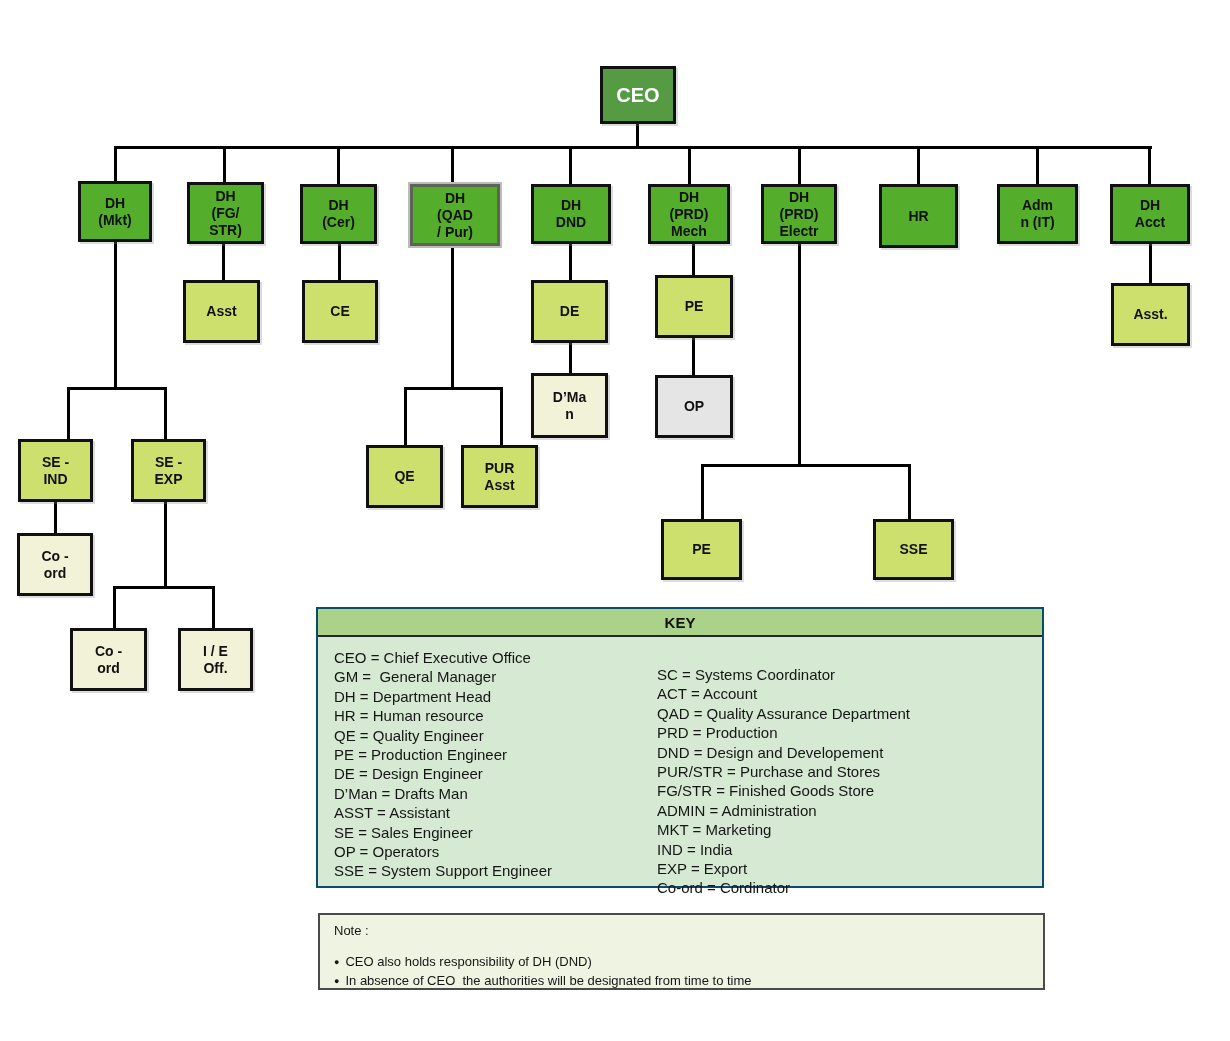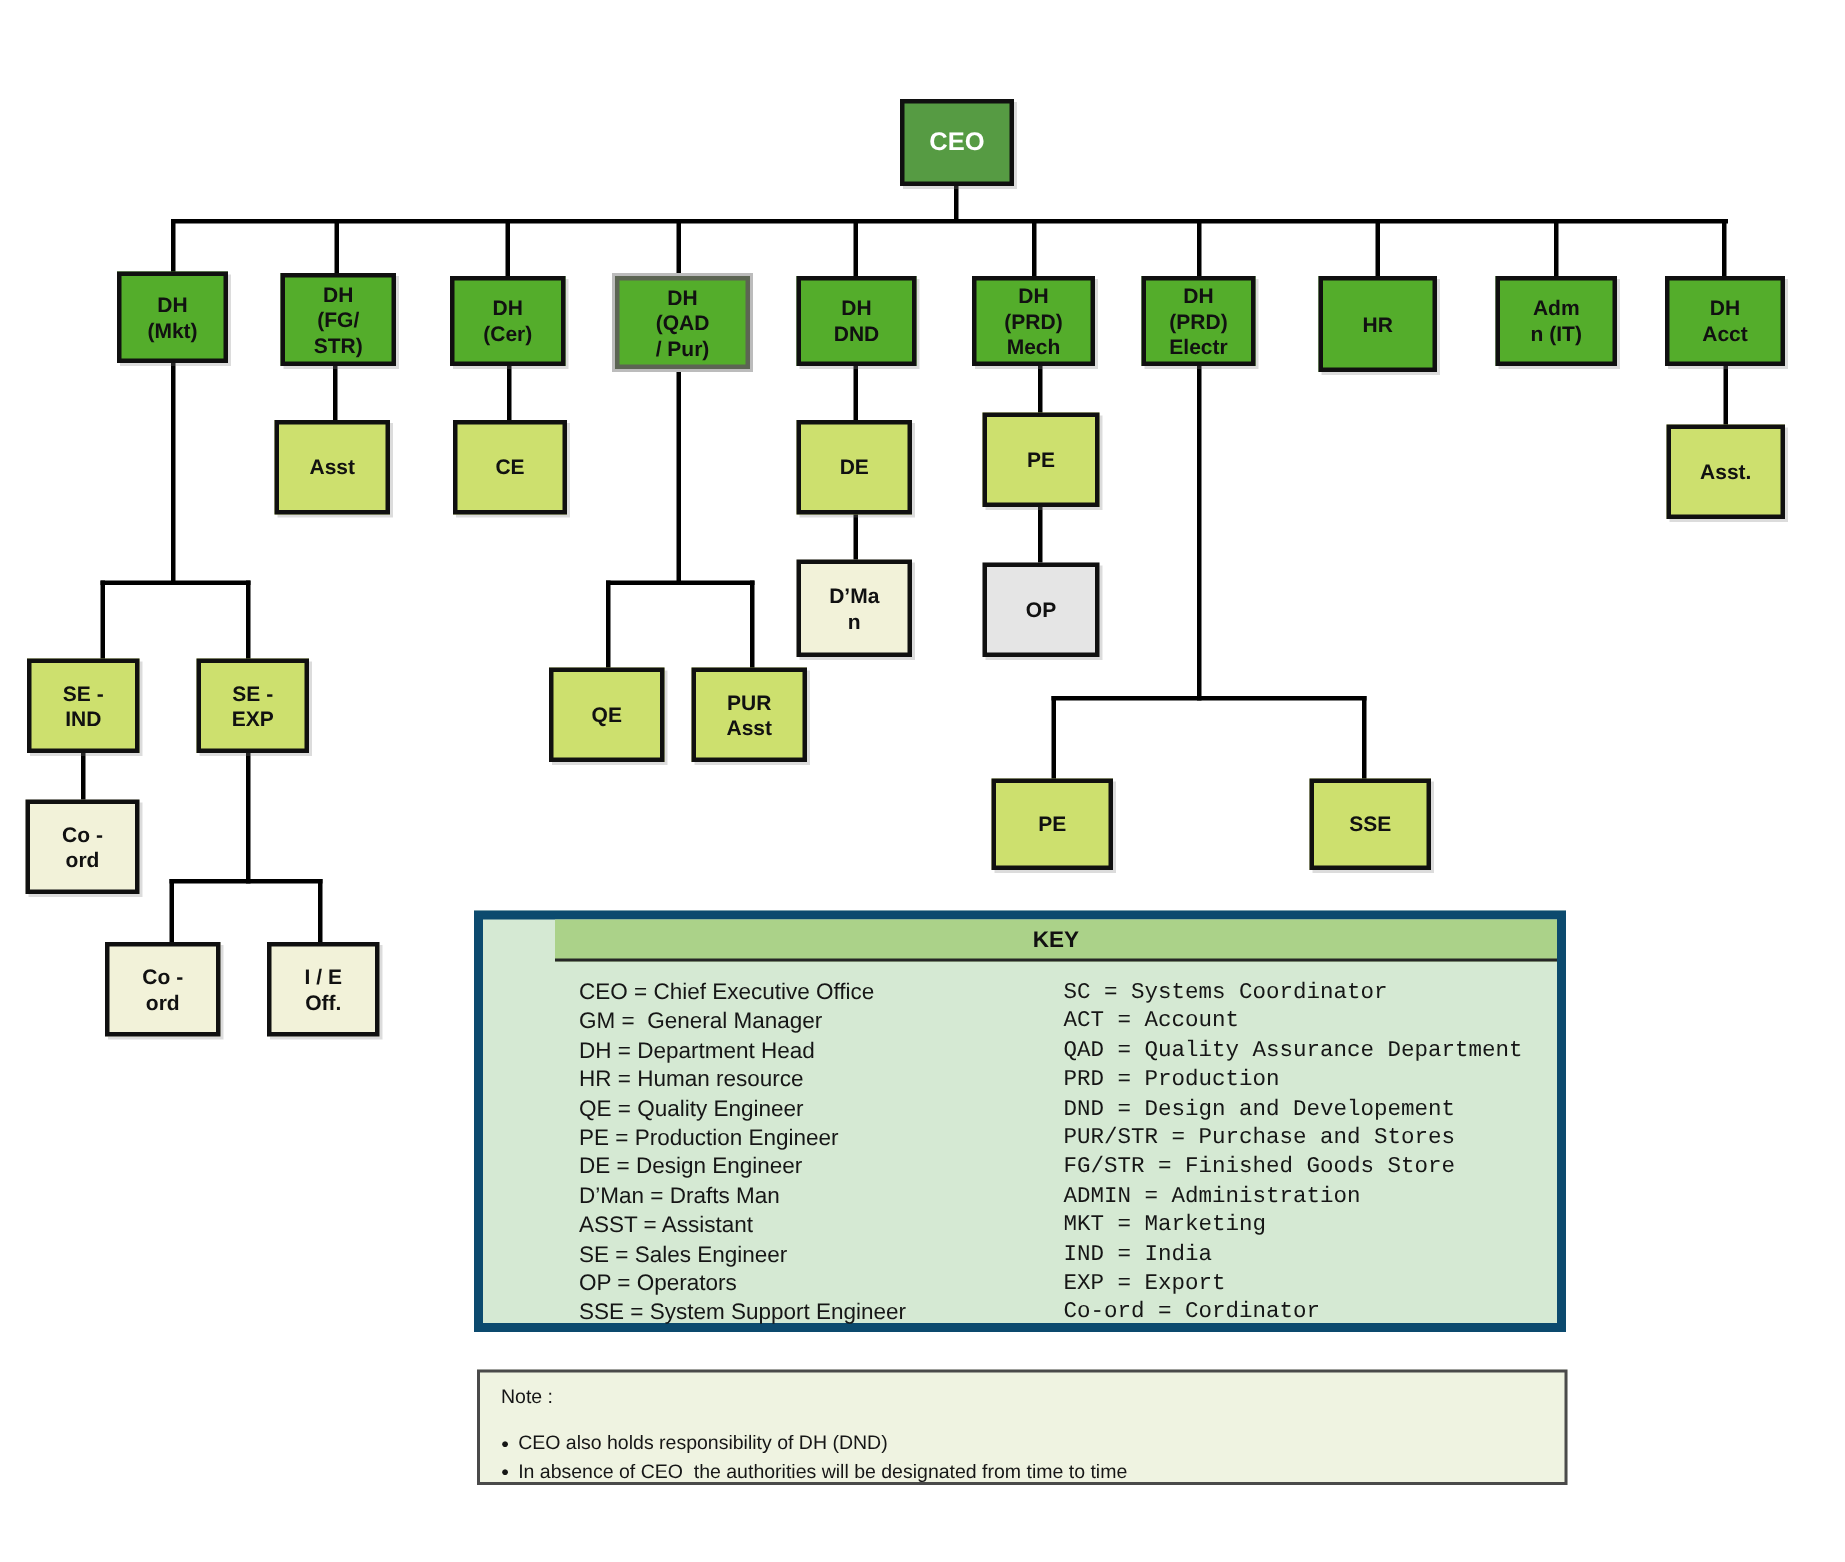--- a/index.html
+++ b/index.html
@@ -6,27 +6,27 @@
   body{width:1230px;height:1041px;font-family:"Liberation Sans",sans-serif;}
   #canvas{position:relative;width:1230px;height:1041px;background:#ffffff;overflow:hidden;}
   .connector{position:absolute;background:#000;}
   .node{
     position:absolute;box-sizing:border-box;
     border:3px solid #101010;
     display:flex;flex-direction:column;align-items:center;justify-content:center;
     text-align:center;font-weight:bold;font-size:14px;line-height:17px;color:#111;
     box-shadow:2px 2px 0 rgba(130,130,130,0.28);
   }
-  .level1{font-size:17px;line-height:18px;}
+  .level1{font-size:20px;line-height:18px;}
   .selected{border-color:#5c6553;box-shadow:0 0 0 2px #bcbcbc,2px 2px 0 rgba(130,130,130,0.28);}
-  .key-box{position:absolute;box-sizing:border-box;border:6px solid #0c4a6e;padding-left:48px;}
+  .key-box{position:absolute;box-sizing:border-box;border:2px solid #0c4a6e;}
   .key-header{height:26px;border-bottom:2px solid #262626;display:flex;align-items:center;justify-content:center;font-weight:bold;font-size:15px;color:#111;}
   .key-body{position:relative;padding:11px 0 0 16px;font-size:15px;line-height:19.4px;color:#161616;}
   .key-col{white-space:pre;}
-  .key-col-right{position:absolute;left:339px;top:11px;font-family:Liberation Mono, monospace;}
+  .key-col-right{position:absolute;left:339px;top:28px;}
   .note-box{position:absolute;box-sizing:border-box;border:2px solid #4a4a4a;padding:7px 0 0 14px;font-size:13px;line-height:17px;color:#161616;}
   .note-title{margin-bottom:14px;white-space:pre;}
   .note-row{display:flex;align-items:baseline;white-space:pre;}
   .note-dot{font-size:9px;margin-right:6px;position:relative;top:-1px;}
 </style>
 </head>
 <body>
 
 <div id="canvas" style="background: rgb(255, 255, 255);">
 

